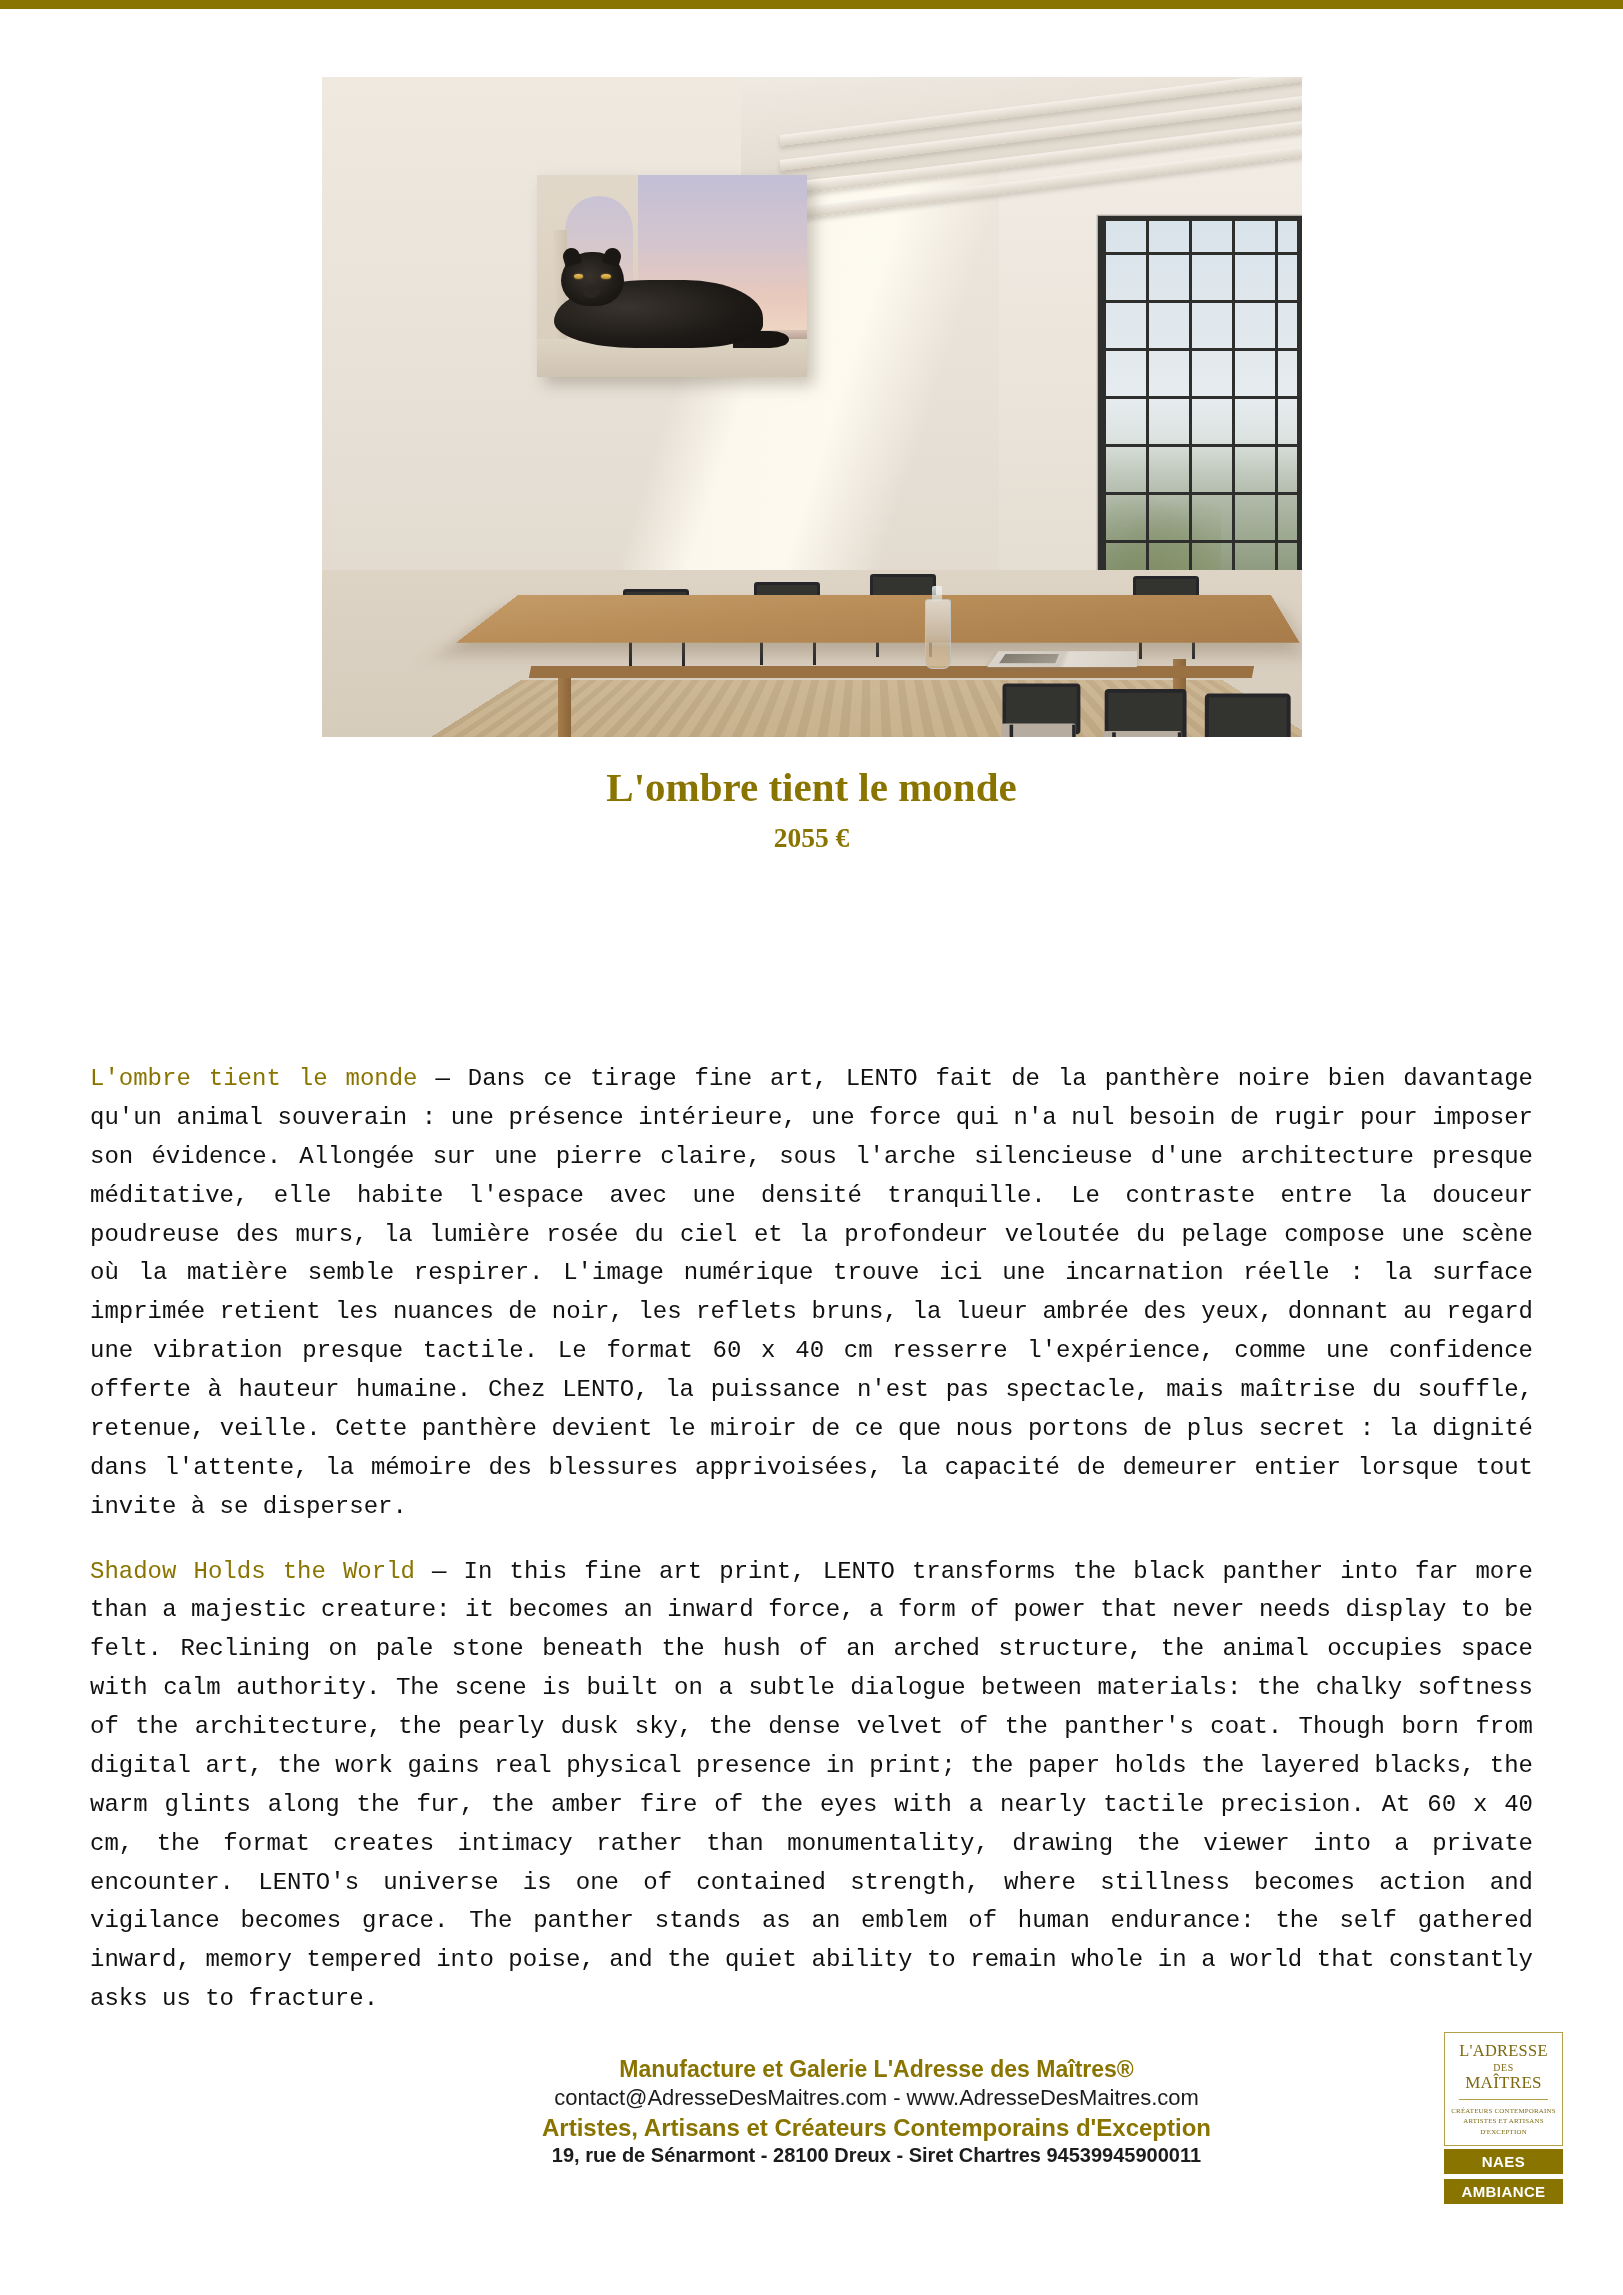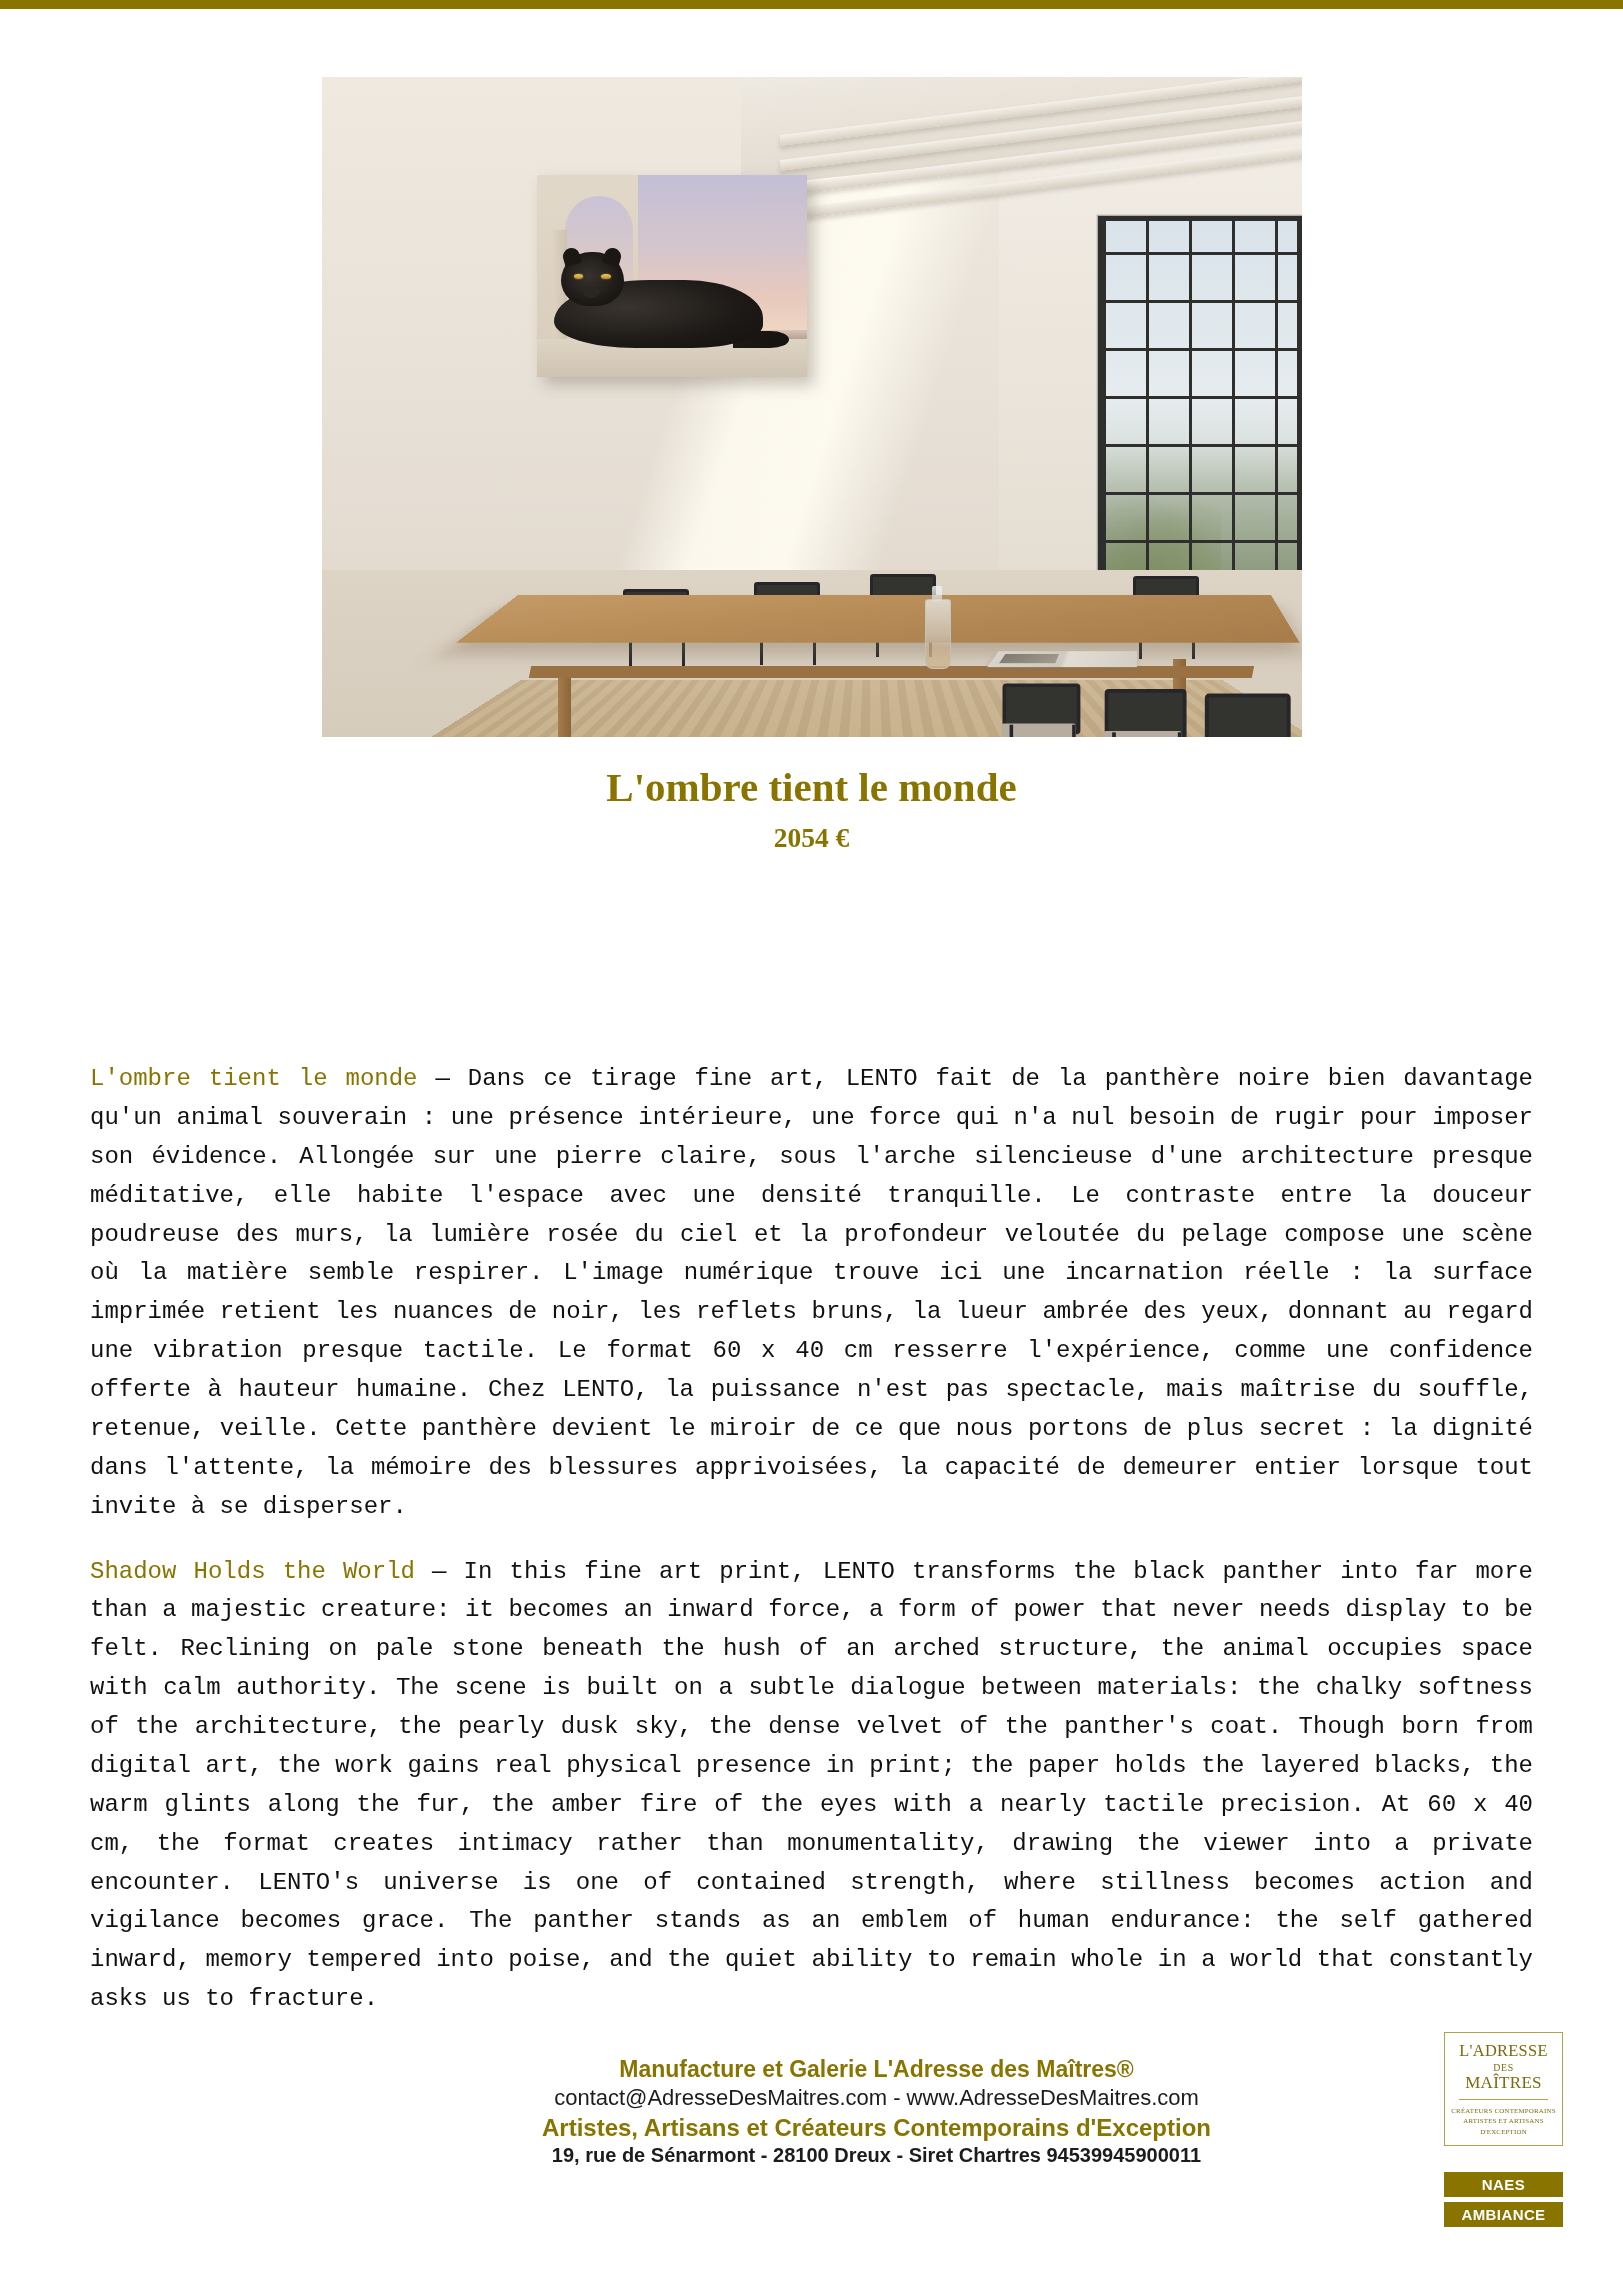--- a/index.html
+++ b/index.html
@@ -388,21 +388,21 @@
   }
   .badge {
     background: #8a7400;
     color: #ffffff;
     font-family: "Liberation Sans", "DejaVu Sans", sans-serif;
     font-weight: bold;
     font-size: 15px;
     padding: 3.9px 0 4.6px 0;
     letter-spacing: 0.4px;
   }
-  .badge-1 { margin-top: 26px; }
+  .badge-1 { margin-top: 3px; }
   .badge-2 { margin-top: 4.6px; }
 </style>
 </head>
 <body>
 
 <div class="top-bar"></div>
 
 <div class="hero-wrap">
   <div class="hero">
 
@@ -485,21 +485,21 @@
         <div class="eye" style="right:13px; top:22px;"></div>
         <div class="muzzle"></div>
       </div>
     </div>
 
   </div>
 </div>
 
 <div class="content">
   <h1 class="work-title">L'ombre tient le monde</h1>
-  <p class="price">2054 €</p>
+  <p class="price">2055 €</p>
 </div>
 
 <div class="body-copy" style="top:1060px;">
   <p class="para">
     <span class="lead">L'ombre tient le monde</span><span> — </span><span>Dans ce tirage fine art, LENTO fait de la panthère noire bien davantage qu'un animal souverain : une présence intérieure, une force qui n'a nul besoin de rugir pour imposer son évidence. Allongée sur une pierre claire, sous l'arche silencieuse d'une architecture presque méditative, elle habite l'espace avec une densité tranquille. Le contraste entre la douceur poudreuse des murs, la lumière rosée du ciel et la profondeur veloutée du pelage compose une scène où la matière semble respirer. L'image numérique trouve ici une incarnation réelle : la surface imprimée retient les nuances de noir, les reflets bruns, la lueur ambrée des yeux, donnant au regard une vibration presque tactile. Le format 60 x 40 cm resserre l'expérience, comme une confidence offerte à hauteur humaine. Chez LENTO, la puissance n'est pas spectacle, mais maîtrise du souffle, retenue, veille. Cette panthère devient le miroir de ce que nous portons de plus secret : la dignité dans l'attente, la mémoire des blessures apprivoisées, la capacité de demeurer entier lorsque tout invite à se disperser.</span>
   </p>
   <p class="para">
     <span class="lead">Shadow Holds the World</span><span> — </span><span>In this fine art print, LENTO transforms the black panther into far more than a majestic creature: it becomes an inward force, a form of power that never needs display to be felt. Reclining on pale stone beneath the hush of an arched structure, the animal occupies space with calm authority. The scene is built on a subtle dialogue between materials: the chalky softness of the architecture, the pearly dusk sky, the dense velvet of the panther's coat. Though born from digital art, the work gains real physical presence in print; the paper holds the layered blacks, the warm glints along the fur, the amber fire of the eyes with a nearly tactile precision. At 60 x 40 cm, the format creates intimacy rather than monumentality, drawing the viewer into a private encounter. LENTO's universe is one of contained strength, where stillness becomes action and vigilance becomes grace. The panther stands as an emblem of human endurance: the self gathered inward, memory tempered into poise, and the quiet ability to remain whole in a world that constantly asks us to fracture.</span>
   </p>
 </div>

